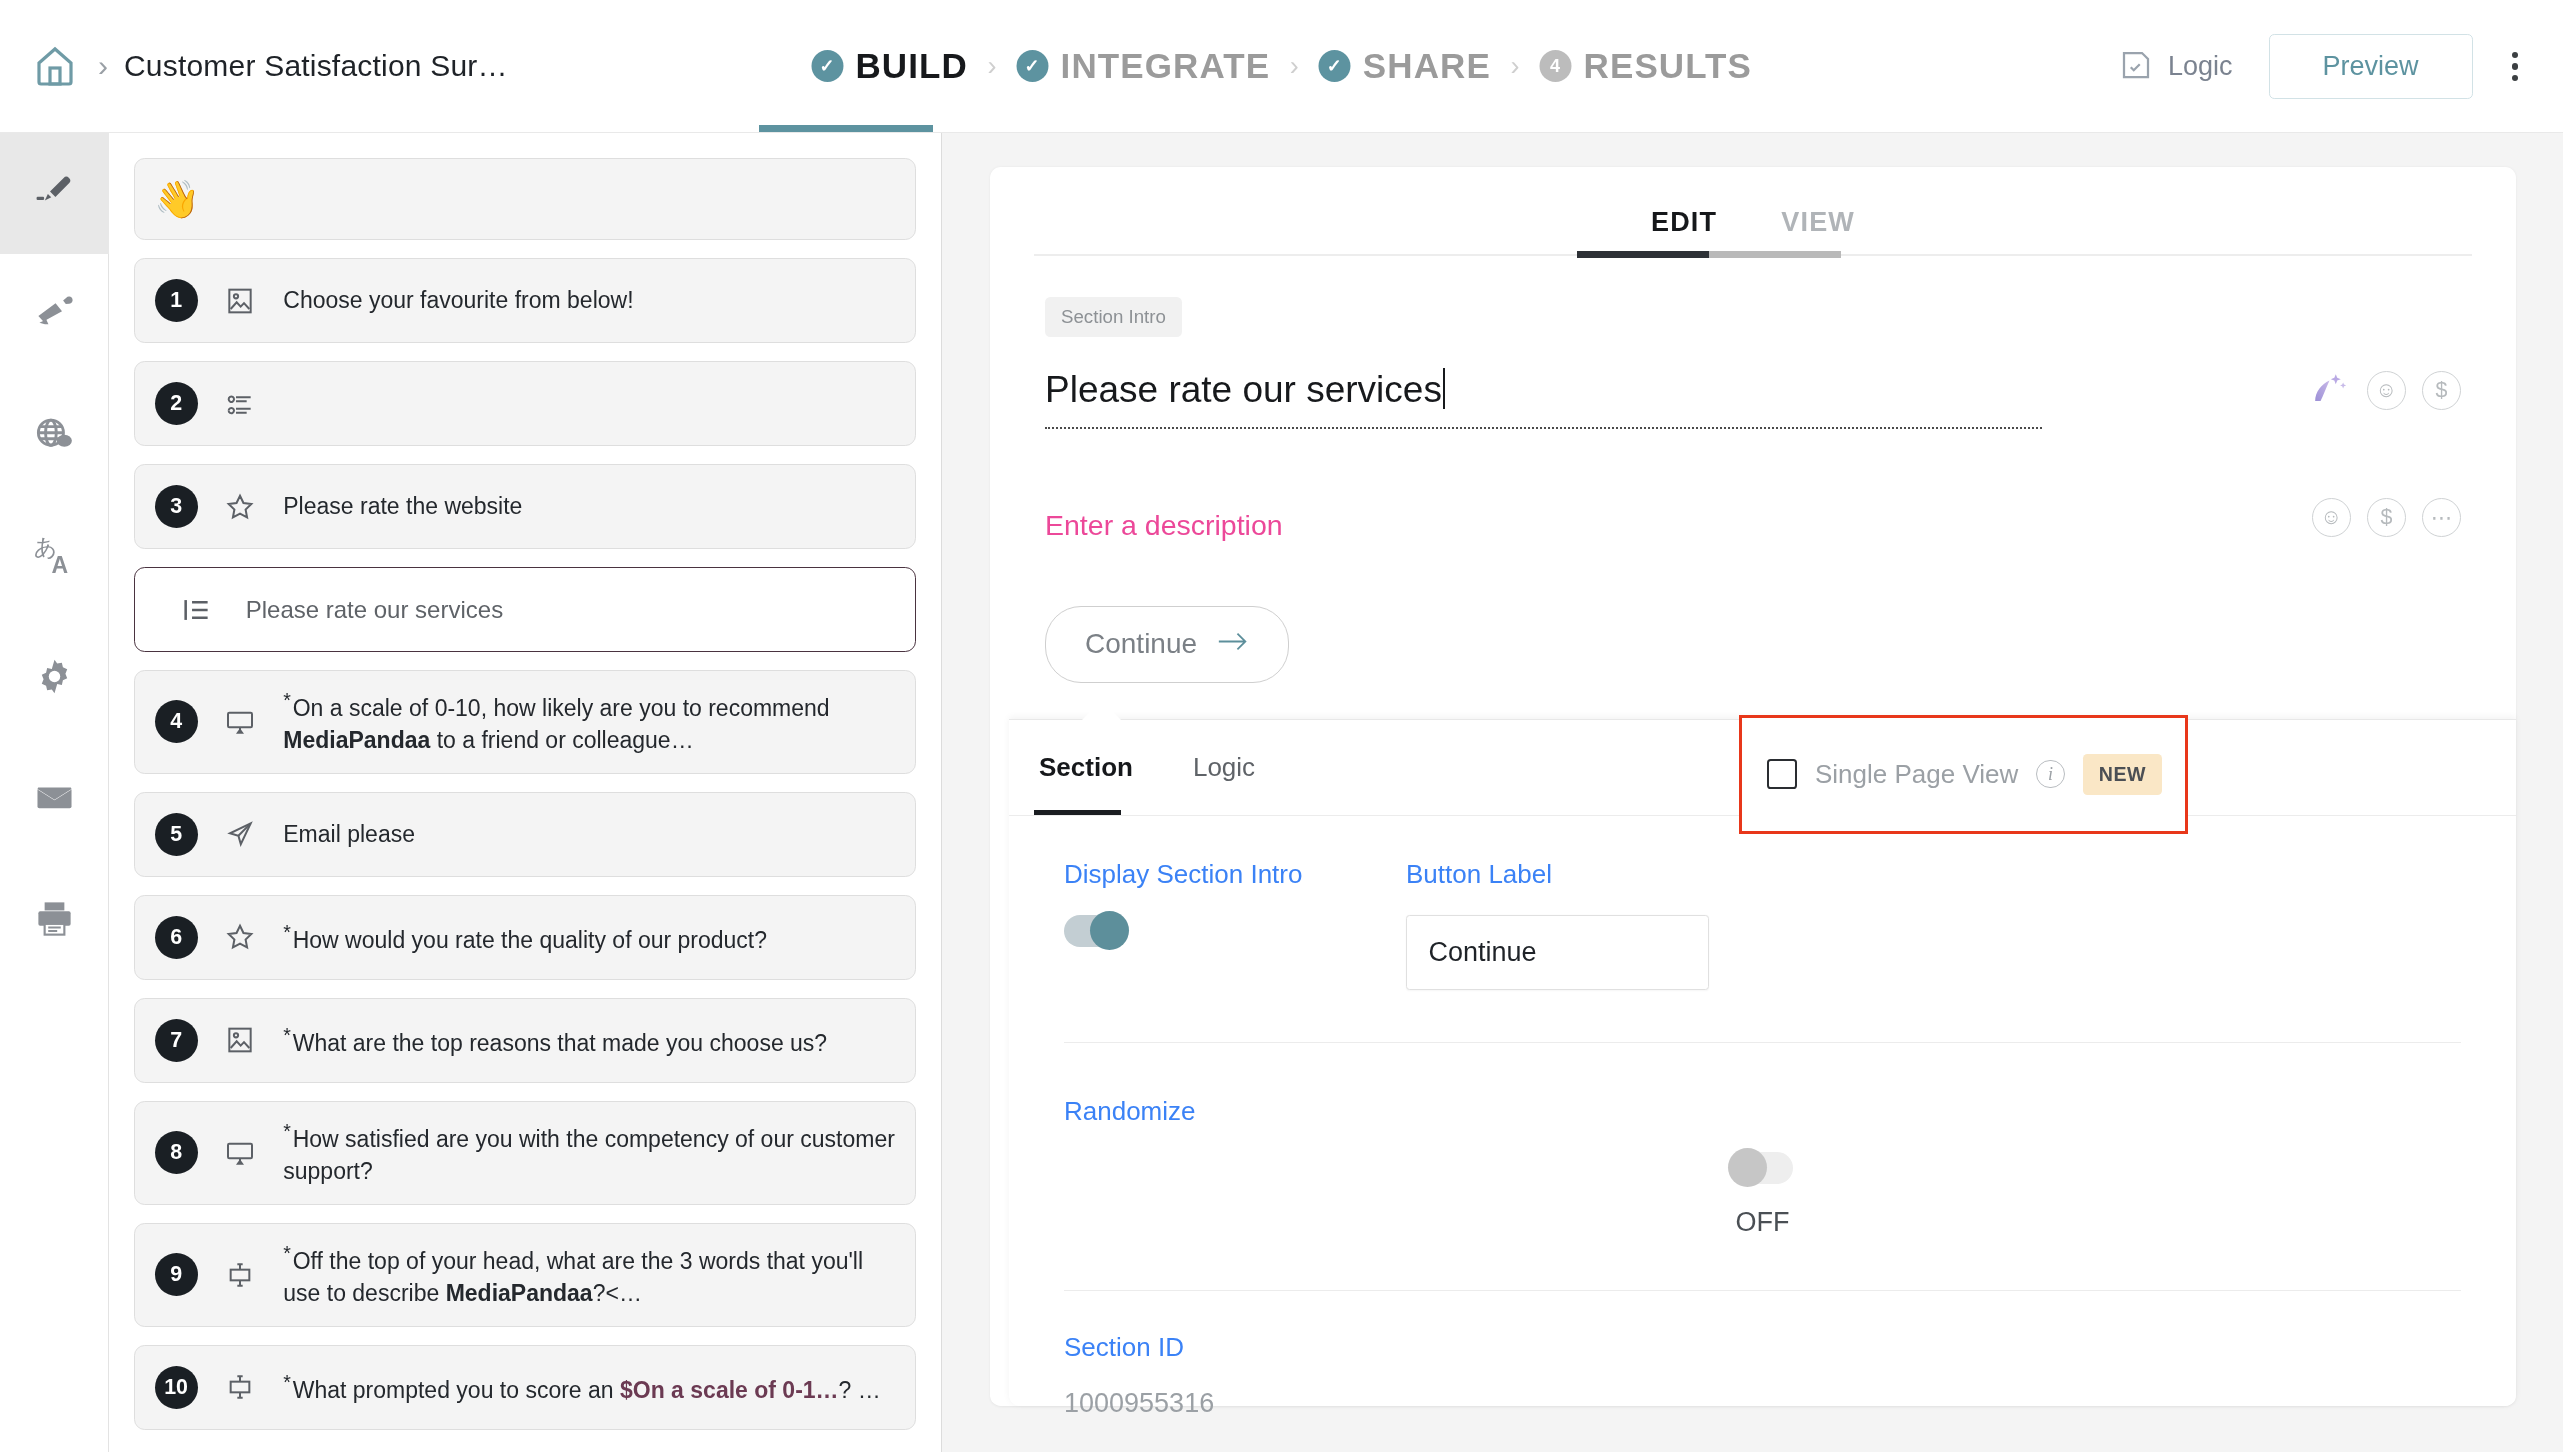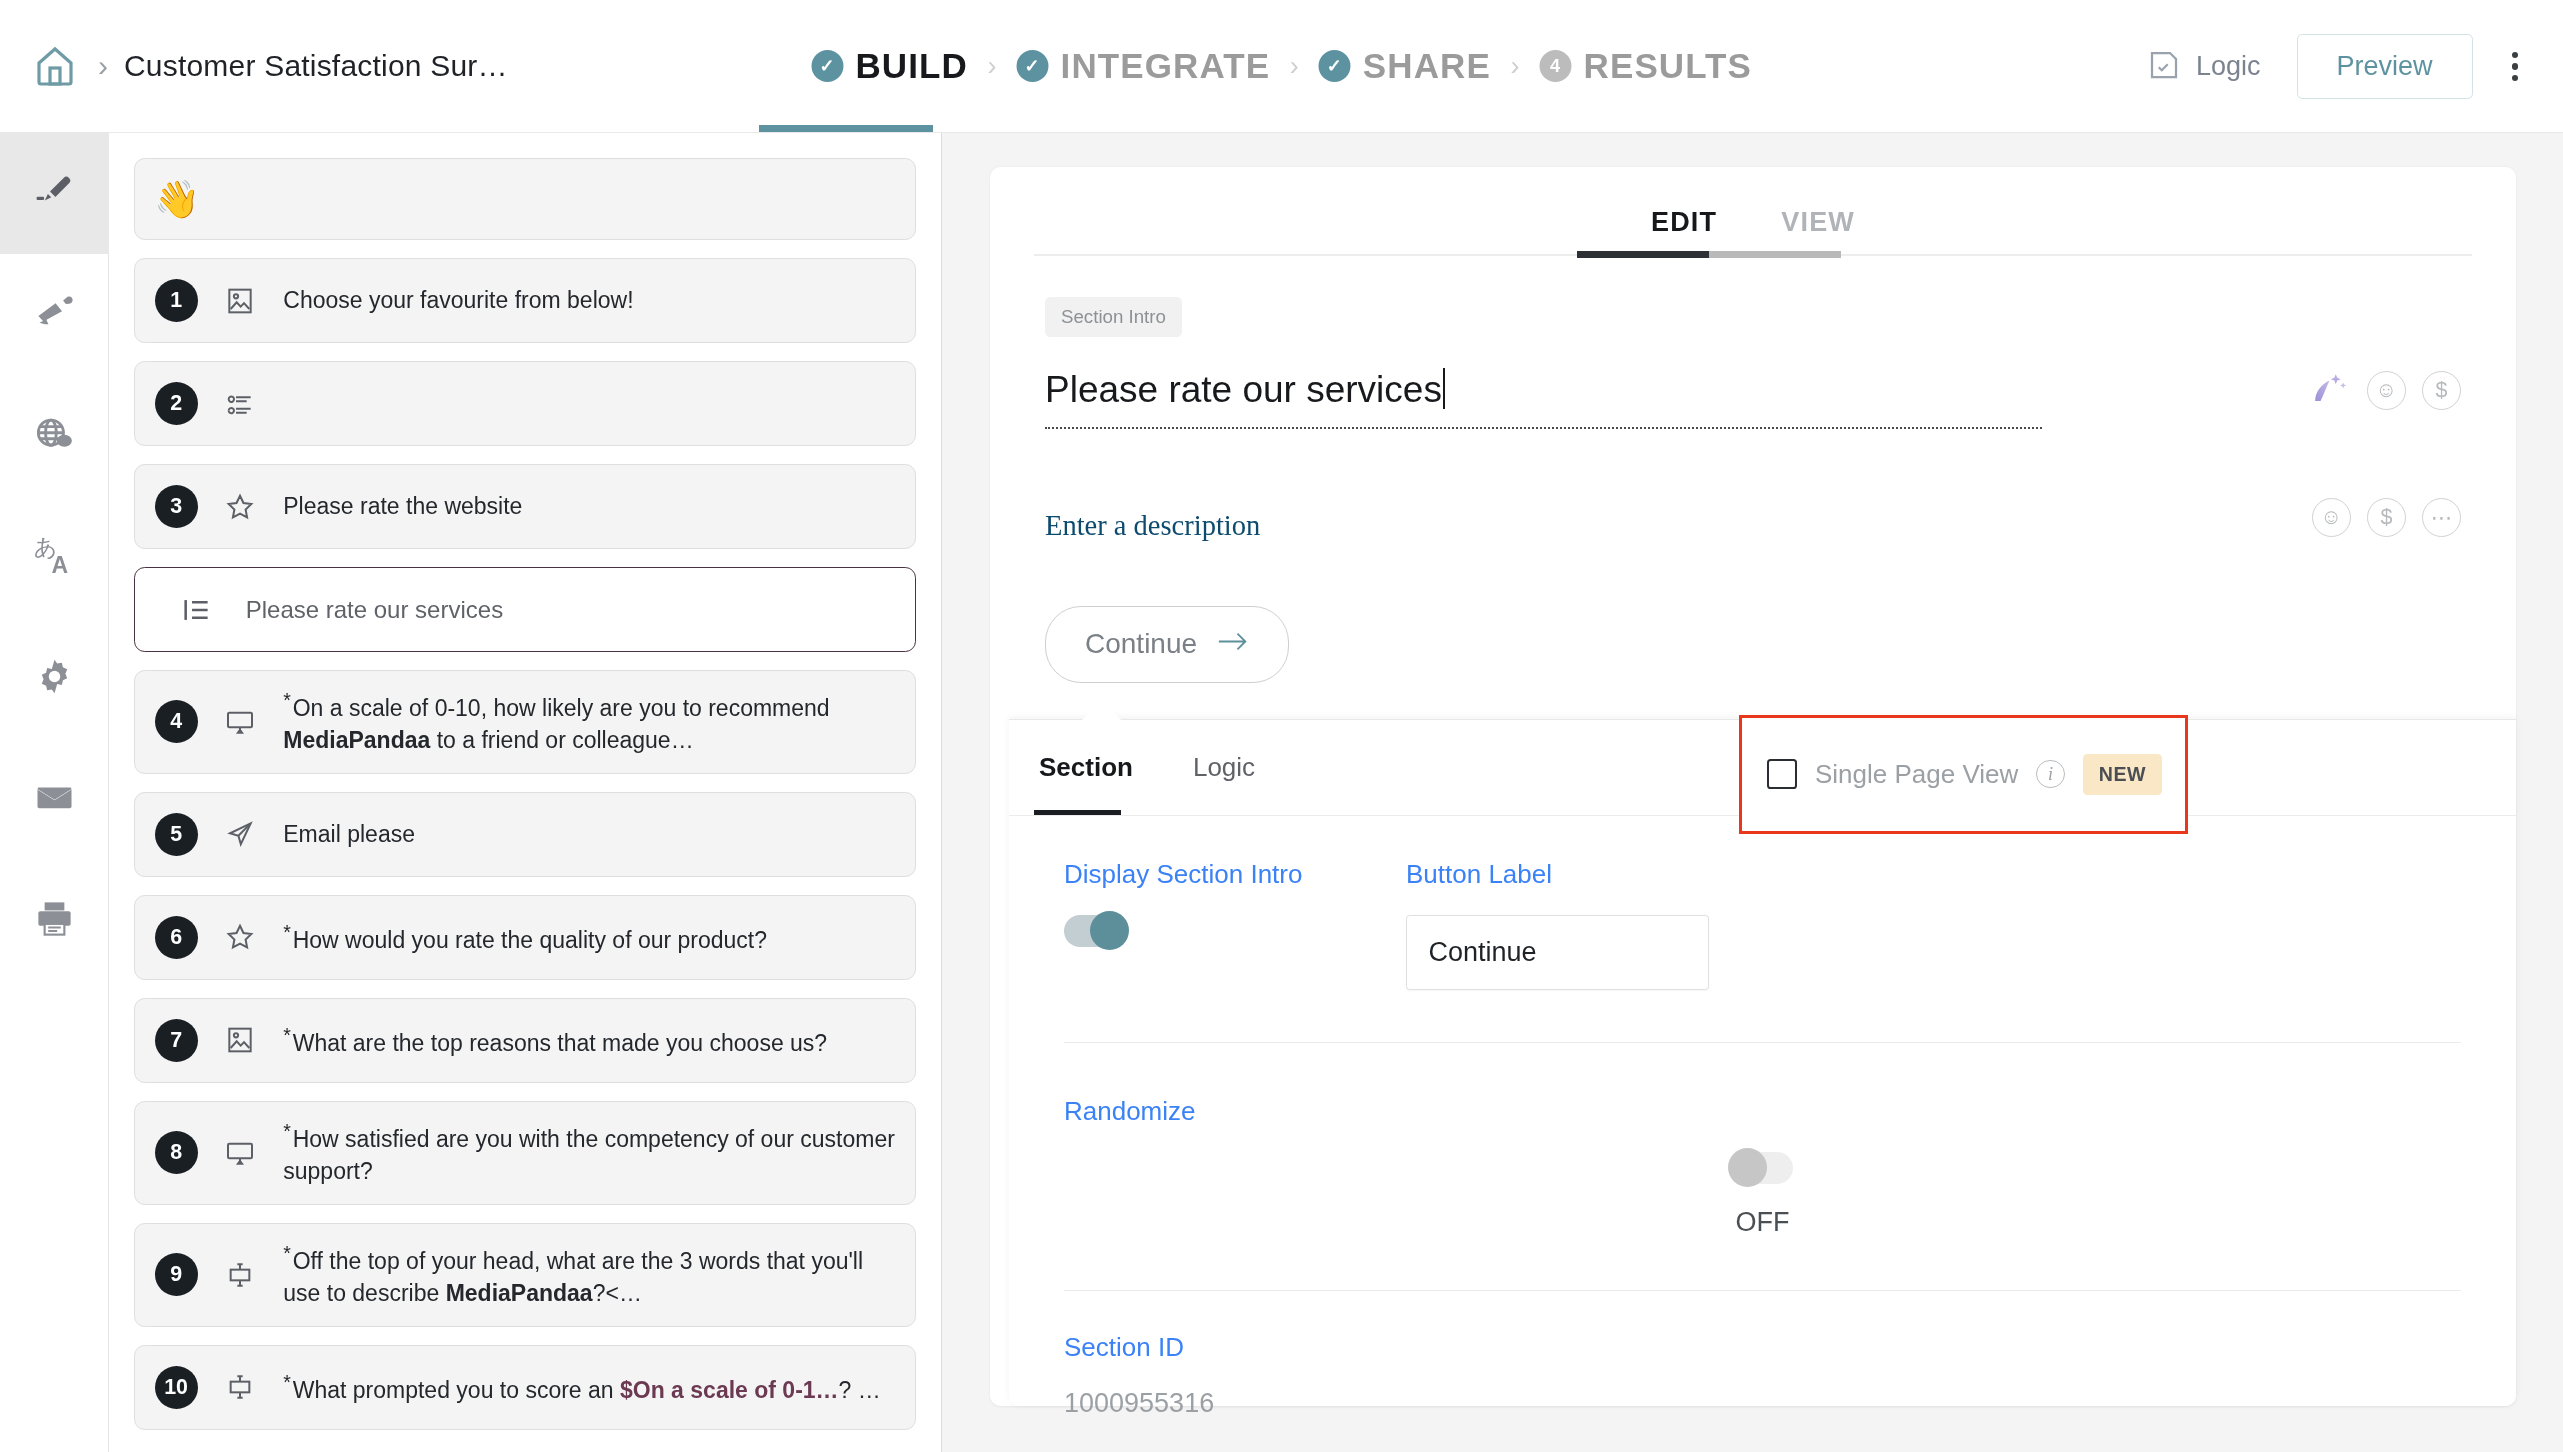--- a/index.html
+++ b/index.html
@@ -50,21 +50,21 @@
   }
 
   .topright {
     position: absolute; right: 21.4px; top: 0; height: 133px;
     display: flex; align-items: center; gap: 0;
   }
   .saved-wrap { display: flex; align-items: center; gap: 14.2px; margin-right: 36px; }
   .saved-text { font-size: 27px; color: #7b8390; }
   .preview-btn {
     border: 0.9px solid #d2e2e6; border-radius: 5.3px;
-    padding: 16px 39px; font-size: 27px; color: #5d93a0; background: #fff;
+    padding: 16px 53px; font-size: 27px; color: #5d93a0; background: #fff;
     white-space: nowrap;
   }
   .kebab { width: 53px; height: 53px; display:flex; flex-direction:column;
            align-items:center; justify-content:center; gap: 5.3px; margin-left: 16px; }
   .kebab i { width: 6.2px; height: 6.2px; border-radius: 50%; background: #3c4043; display:block; }
 
   
   .rail {
     position: absolute; left: 0; top: 133px; width: 109px; height: 1319px;
     background: #ffffff; border-right: 0.9px solid #e3e3e3;
@@ -157,21 +157,21 @@
     border-bottom: 2.7px dotted #4a4a4a; width: 997px; margin-top: 1.8px;
   }
   .icon-row { display: flex; align-items: center; gap: 16px; padding-bottom: 16px; }
   .cicon {
     width: 39px; height: 39px; border-radius: 50%; border: 1.8px solid #cfd2d4;
     display: flex; align-items: center; justify-content: center;
     color: #b6babd; font-size: 21.4px;
   }
 
   .desc-row { display: flex; align-items: center; margin-top: 69px; }
-  .desc-placeholder { font-size: 28.5px; color: #0c4a6e; flex: 1; font-family: Liberation Serif, serif; }
+  .desc-placeholder { font-size: 28.5px; color: #ec4899; flex: 1; }
 
   .continue-btn {
     margin-top: 53px; display: inline-flex; align-items: center; gap: 19.6px;
     border: 0.9px solid #cfcfcf; border-radius: 36px;
     padding: 21.4px 39px; background: #fff;
   }
   .continue-btn span { font-size: 28px; color: #7b8086; }
 
   
   .settings {

